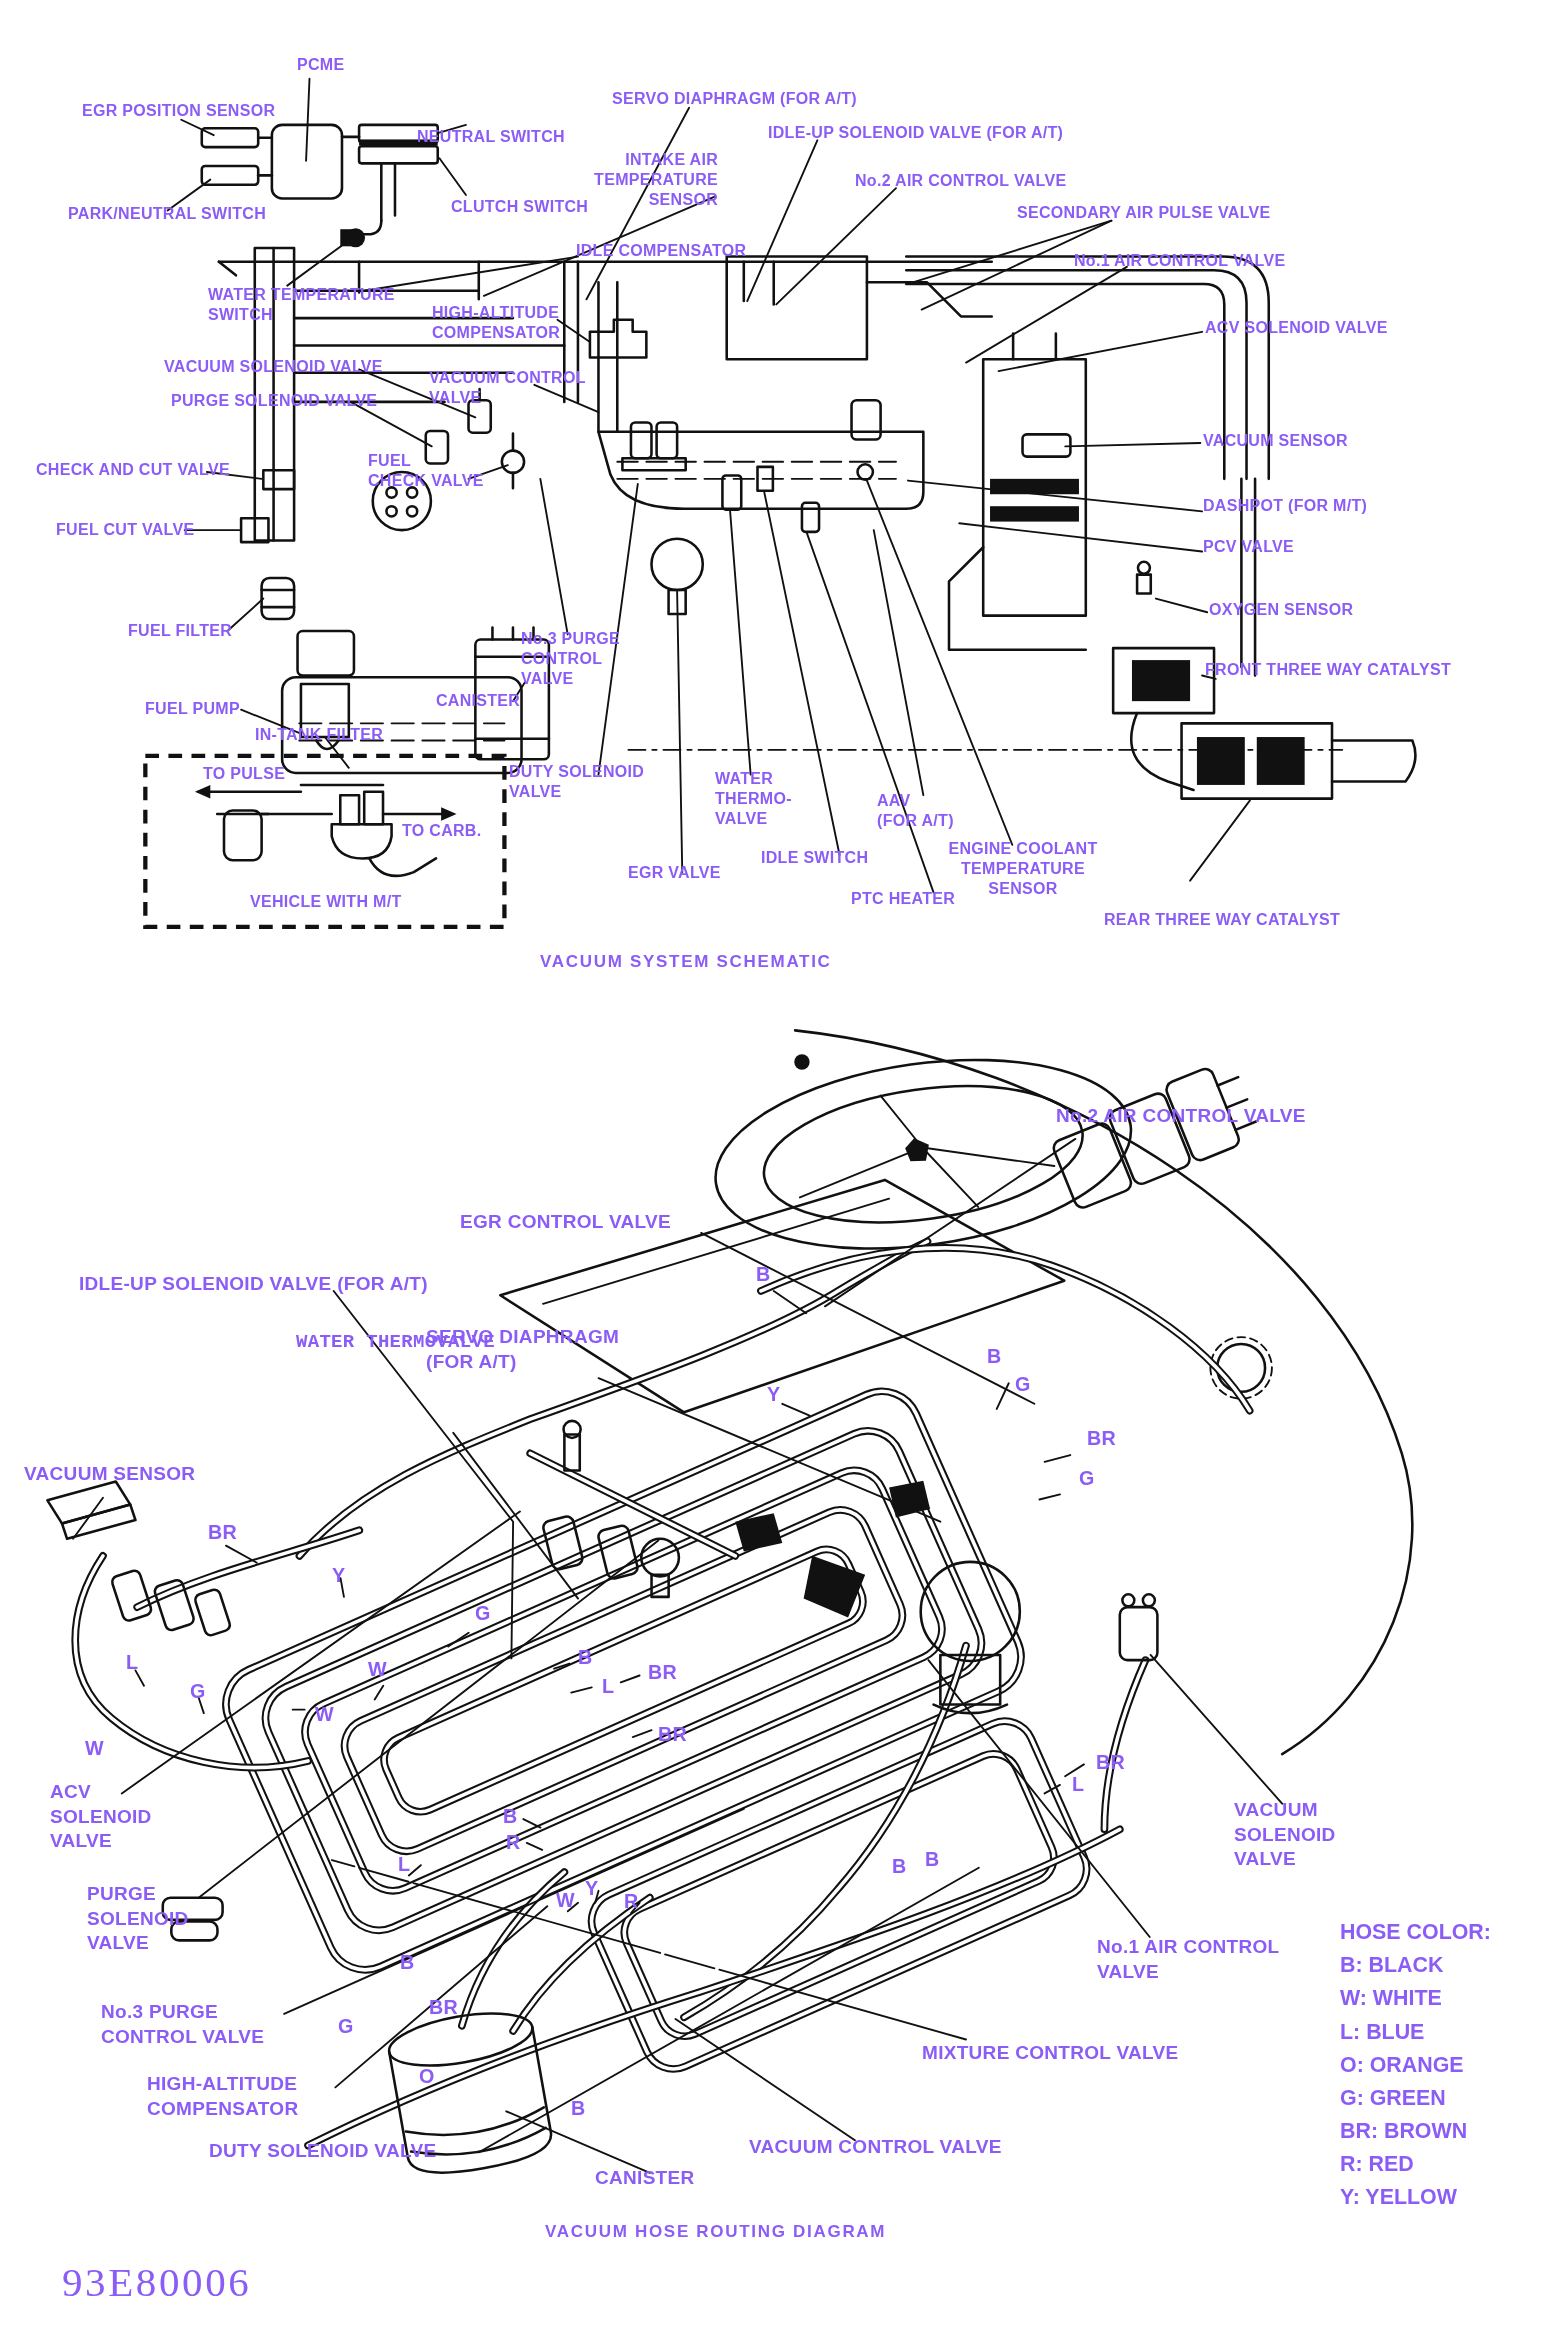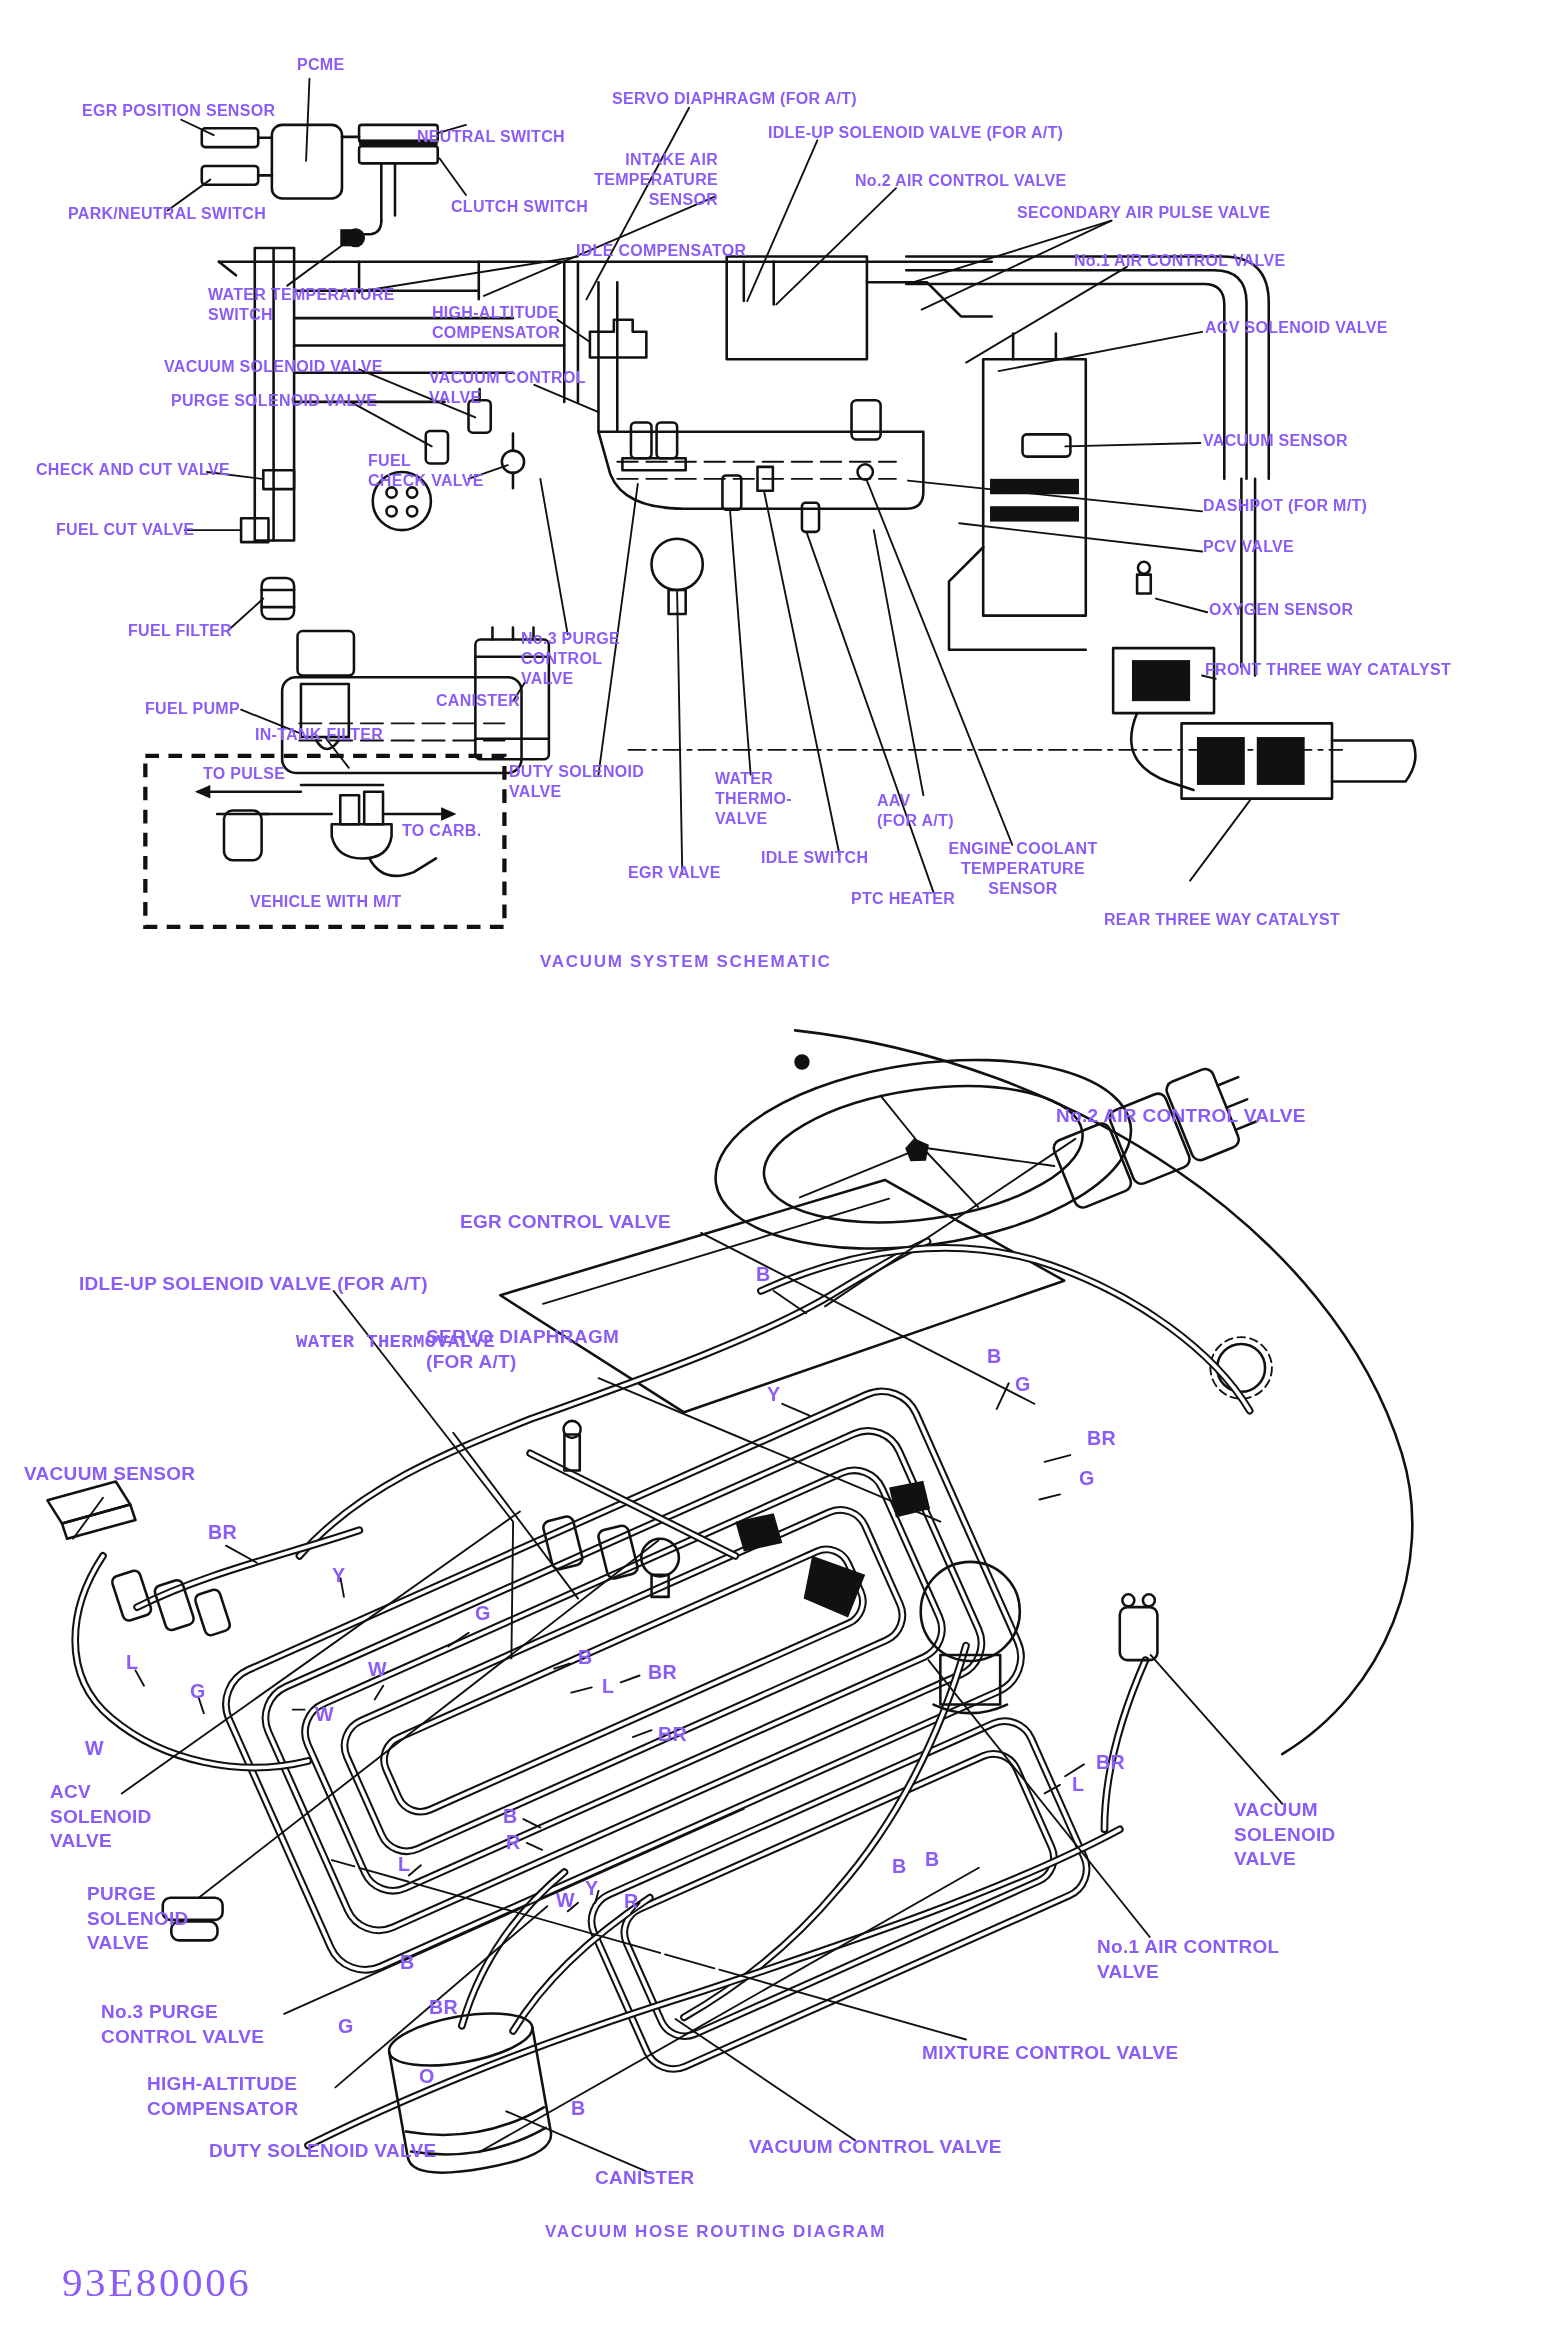--- a/index.html
+++ b/index.html
@@ -422,18 +422,29 @@
   <span class="code" style="left:1096px;top:1751px;">BR</span>
   <span class="code" style="left:1072px;top:1773px;">L</span>
   <span class="code" style="left:892px;top:1855px;">B</span>
   <span class="code" style="left:925px;top:1848px;">B</span>
   <span class="code" style="left:400px;top:1951px;">B</span>
   <span class="code" style="left:429px;top:1996px;">BR</span>
   <span class="code" style="left:338px;top:2015px;">G</span>
   <span class="code" style="left:419px;top:2065px;">O</span>
   <span class="code" style="left:571px;top:2097px;">B</span>
 
+  <div class="legend">
+    <div>HOSE COLOR:</div>
+    <div>B: BLACK</div>
+    <div>W: WHITE</div>
+    <div>L: BLUE</div>
+    <div>O: ORANGE</div>
+    <div>G: GREEN</div>
+    <div>BR: BROWN</div>
+    <div>R: RED</div>
+    <div>Y: YELLOW</div>
+  </div>
 
   <div class="title" style="left:545px;top:2222px;">VACUUM HOSE ROUTING DIAGRAM</div>
   <div class="figcode">93E80006</div>
 
 </div>
 
 
 </body></html>

